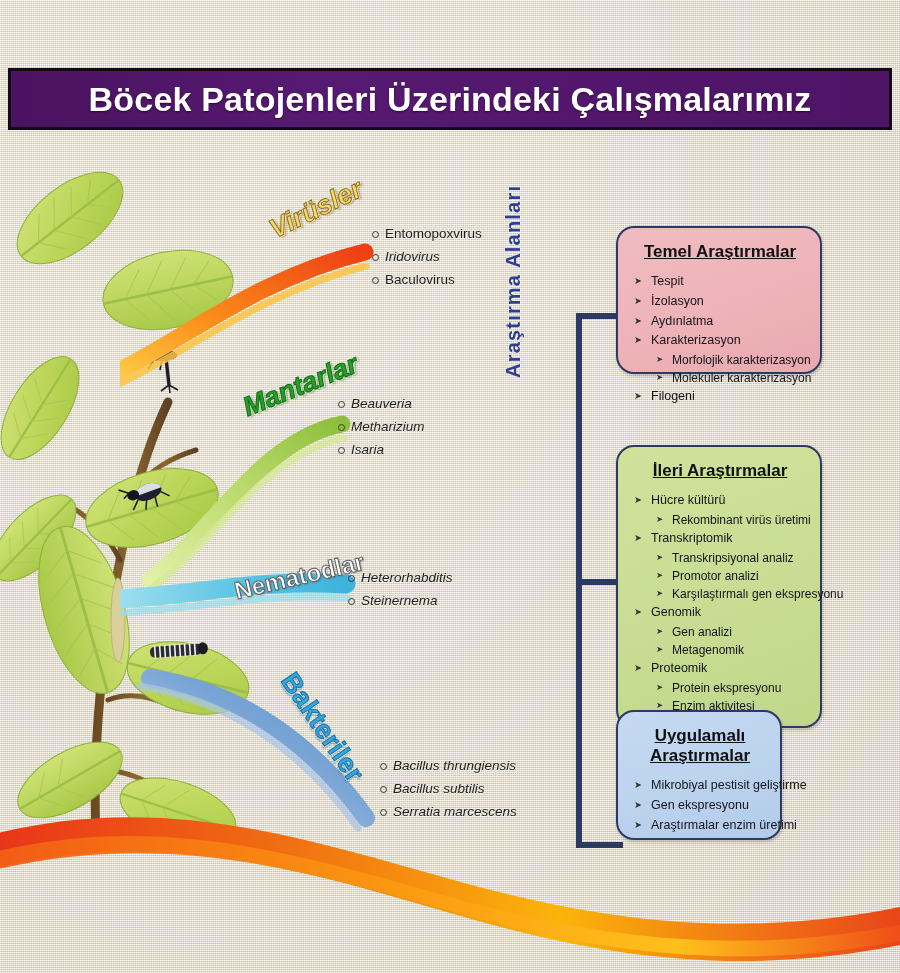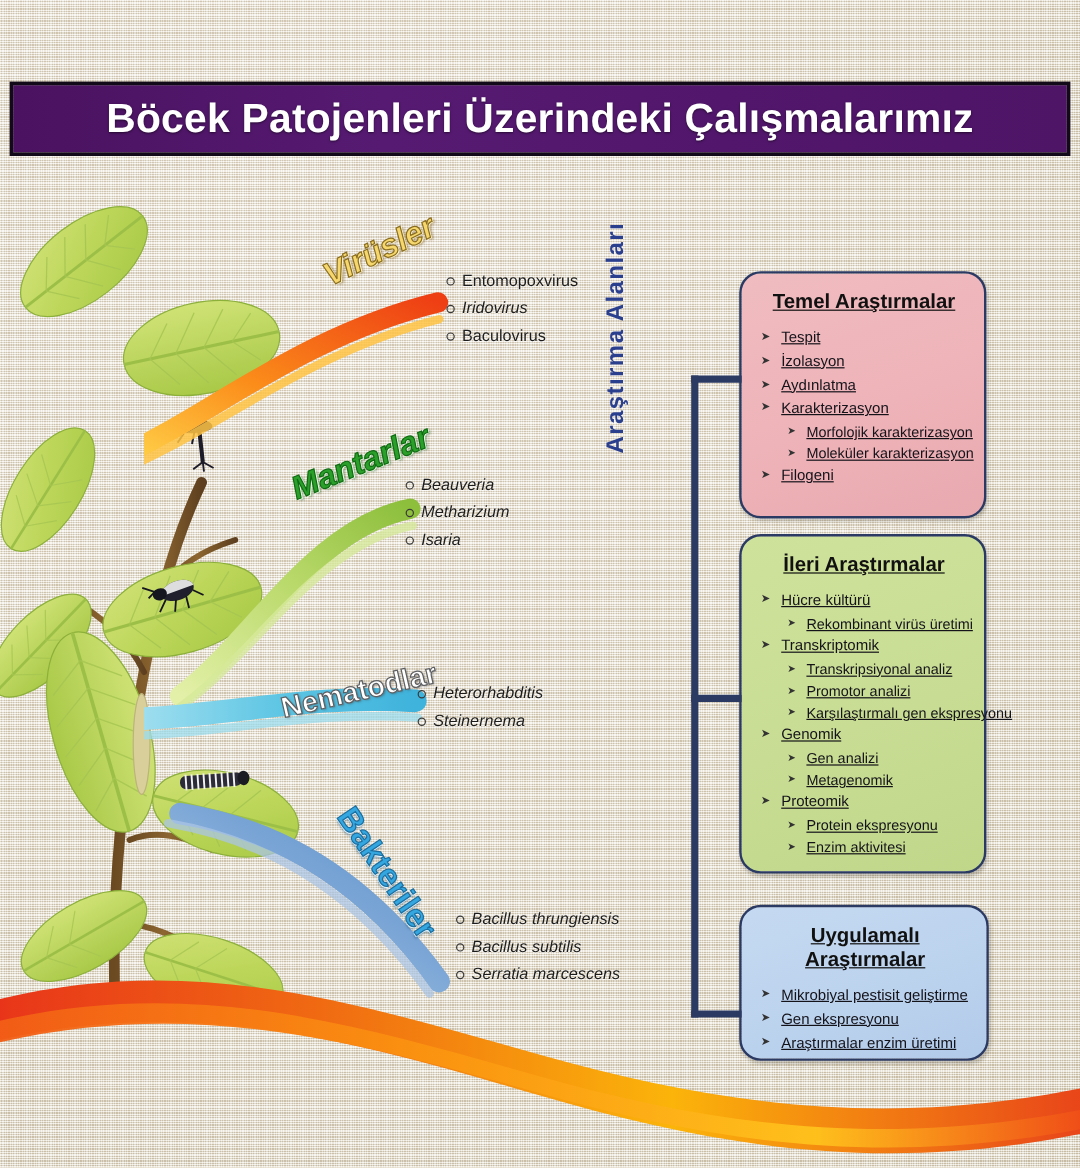--- a/index.html
+++ b/index.html
@@ -117,34 +117,34 @@
   .box h3{
     margin:4px 0 10px 0;padding:0 0 2px 0;
     font-size:17px;font-weight:bold;color:#111;
     text-align:center;text-decoration:underline;
     font-family:"Liberation Sans", sans-serif;
   }
   .box ul{margin:0;padding:0;list-style:none;}
   .box li{
     position:relative;font-size:12.5px;color:#14131a;
     padding-left:17px;margin-bottom:5px;line-height:1.18;
-    font-family:"Liberation Sans", sans-serif;white-space:nowrap;text-decoration:underline;
+    font-family:"Liberation Sans", sans-serif;white-space:nowrap;
   }
   .box li:before{
     content:"\27A4";position:absolute;left:0;top:0;
     font-size:9.5px;color:#333;line-height:1.5;
   }
   .box li.sub{padding-left:38px;font-size:12px;margin-bottom:4px;}
   .box li.sub:before{left:22px;font-size:8.5px;}
 
-  #box-basic   {left:616px;top:226px;width:206px;height:206px;
+  #box-basic   {left:616px;top:226px;width:206px;height:148px;
                 background:linear-gradient(160deg,#f0bcc0 0%,#eeb3b8 55%,#e8a9af 100%);}
   #box-advanced{left:616px;top:445px;width:206px;height:283px;
                 background:linear-gradient(160deg,#cfe29c 0%,#c8dd93 55%,#c0d78a 100%);}
-  #box-applied {left:616px;top:754px;width:208px;height:130px;
+  #box-applied {left:616px;top:710px;width:166px;height:130px;
                 background:linear-gradient(160deg,#c5d9f1 0%,#bcd3ee 55%,#b2cbe9 100%);}
 
   
   #wave{position:absolute;left:0;bottom:0;width:900px;height:180px;}
 </style>
 </head>
 <body>
 
 <div id="poster">
 

